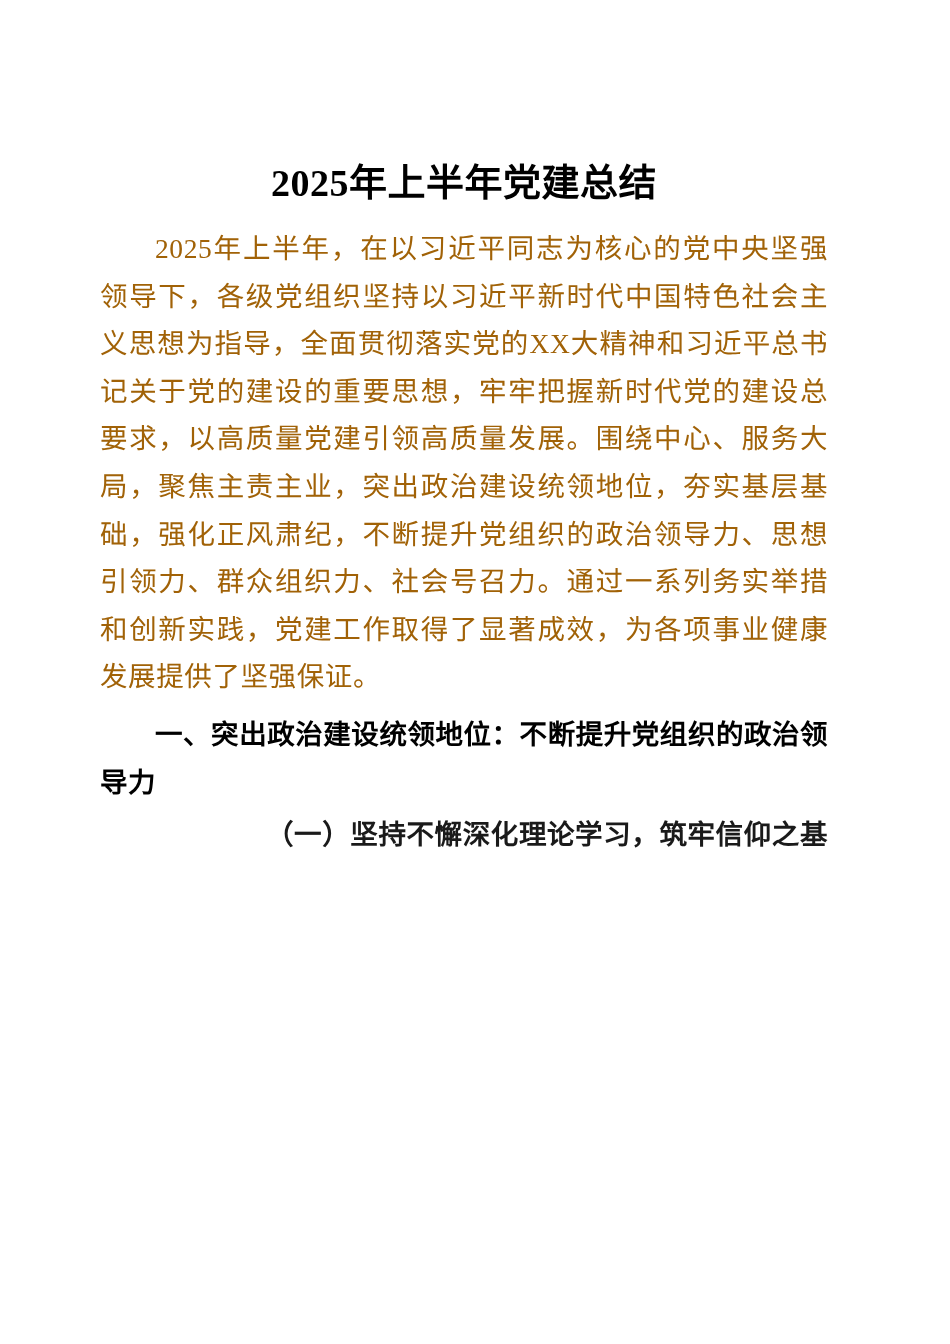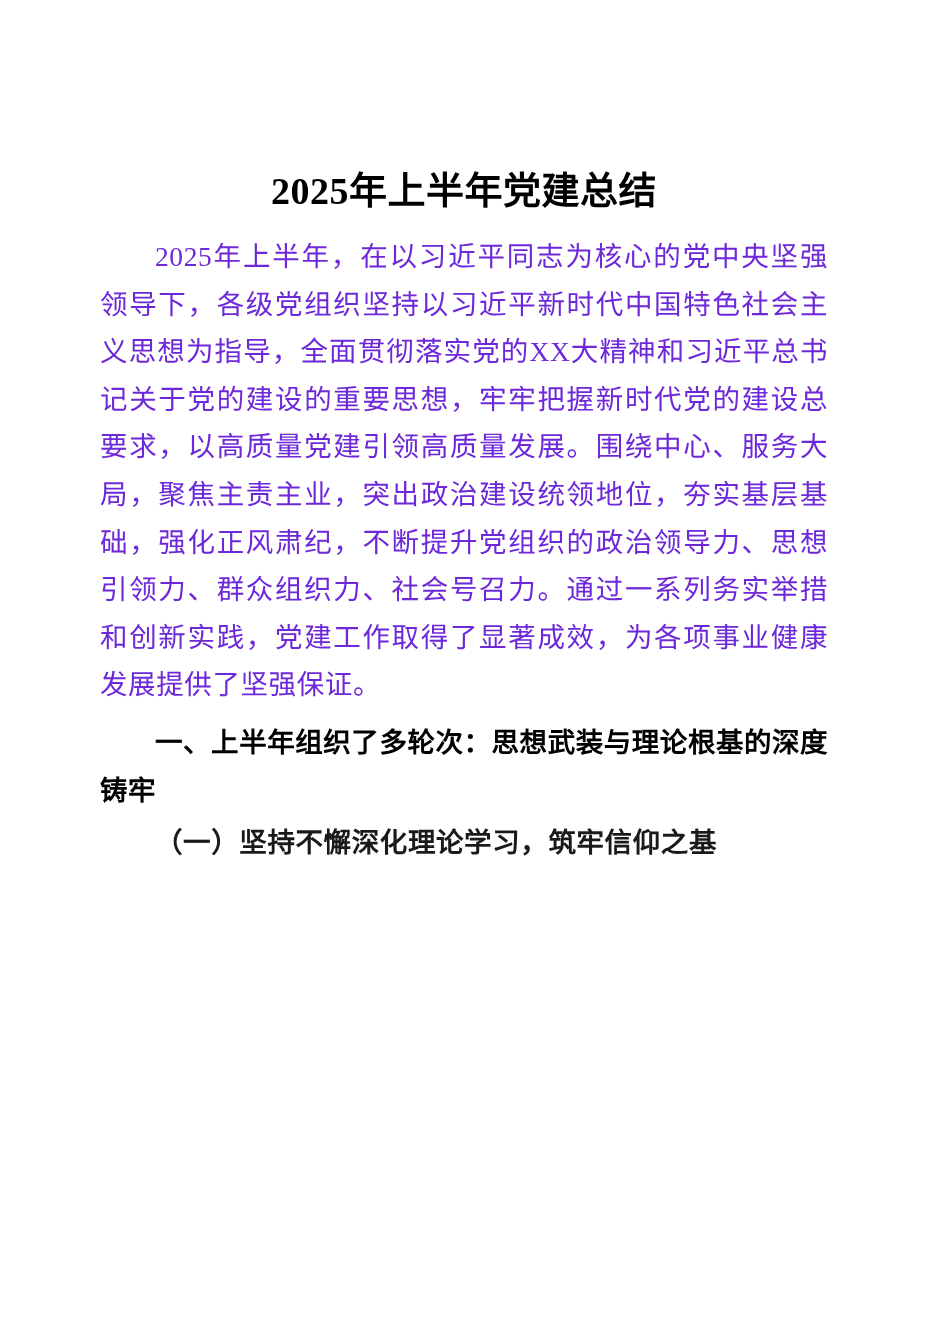--- a/index.html
+++ b/index.html
@@ -15,21 +15,21 @@
     height: 1344px;
     background: #ffffff;
     margin: 0 auto;
     overflow: hidden;
     box-sizing: border-box;
   }
 
   .content {
     position: absolute;
     left: 100px;
-    top: 8px;
+    top: 0;
     width: 728px;
   }
 
   
   .doc-title {
     font-family: "Liberation Serif", "DejaVu Serif", serif;
     font-weight: bold;
     font-size: 38px;
     line-height: 46px;
     text-align: center;
@@ -38,21 +38,21 @@
     padding-top: 160px;
     letter-spacing: 0.5px;
     white-space: nowrap;
   }
 
   
   .body-para {
     font-family: "Liberation Serif", "DejaVu Serif", serif;
     font-size: 27.5px;
     line-height: 47.6px;
-    color: #6d28d9;
+    color: #a16207;
     margin: 0;
     text-align: justify;
     text-justify: inter-ideograph;
     text-indent: 2em;
     letter-spacing: 0.6px;
     word-break: break-all;
   }
 
   
   .para-lead {
@@ -76,39 +76,39 @@
   }
 
   
   .heading-2 {
     font-family: "Liberation Serif", "DejaVu Serif", serif;
     font-size: 27.5px;
     line-height: 47.6px;
     color: #1a1a1a;
     margin: 0;
     margin-top: 5px;
-    text-align: left;
+    text-align: right;
     text-indent: 2em;
     letter-spacing: 0.6px;
     word-break: break-all;
   }
 
   .spacer-sm { height: 4px; }
 </style>
 </head>
 <body>
 
 <div class="page">
   <div class="content">
 
     <h1 class="doc-title">2025年上半年党建总结</h1>
 
     <p class="body-para para-lead">2025年上半年，在以习近平同志为核心的党中央坚强领导下，各级党组织坚持以习近平新时代中国特色社会主义思想为指导，全面贯彻落实党的XX大精神和习近平总书记关于党的建设的重要思想，牢牢把握新时代党的建设总要求，以高质量党建引领高质量发展。围绕中心、服务大局，聚焦主责主业，突出政治建设统领地位，夯实基层基础，强化正风肃纪，不断提升党组织的政治领导力、思想引领力、群众组织力、社会号召力。通过一系列务实举措和创新实践，党建工作取得了显著成效，为各项事业健康发展提供了坚强保证。</p>
 
     <div class="spacer-sm"></div>
 
-    <h2 class="heading-1">一、上半年组织了多轮次：思想武装与理论根基的深度铸牢</h2>
+    <h2 class="heading-1">一、突出政治建设统领地位：不断提升党组织的政治领导力</h2>
 
     <h3 class="heading-2">（一）坚持不懈深化理论学习，筑牢信仰之基</h3>
 
 
   </div>
 </div>
 
 </body></html>

